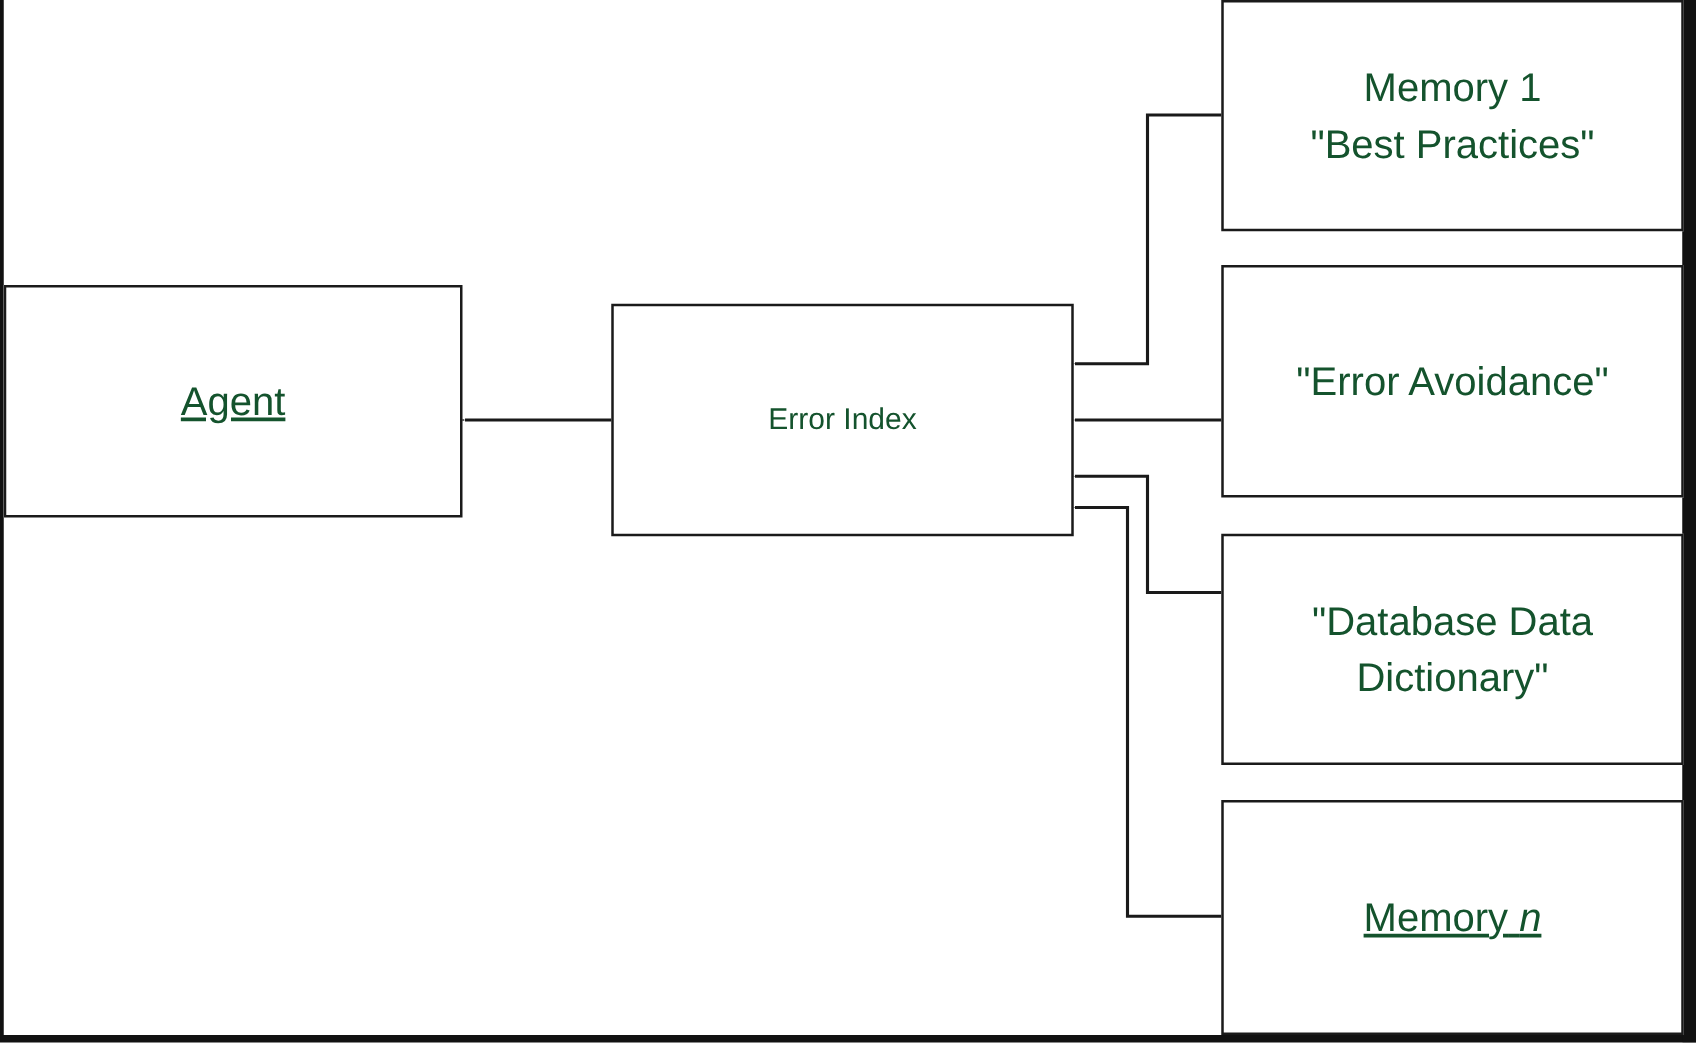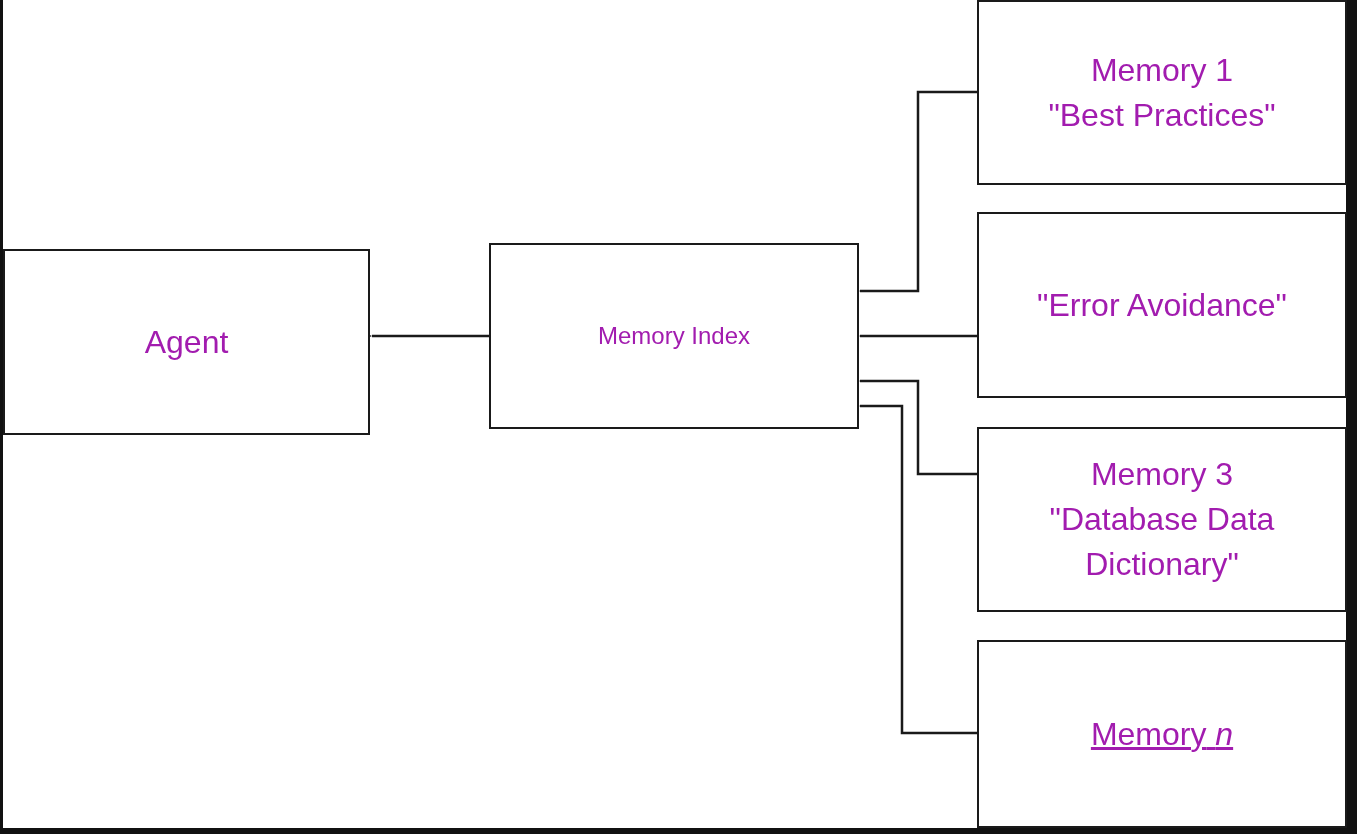--- a/index.html
+++ b/index.html
@@ -2,21 +2,21 @@
 <html><head>
 <meta charset="utf-8">
 <style>
   html, body { margin:0; padding:0; }
   body { width:1357px; height:834px; background:#111111; position:relative; overflow:hidden;
          font-family:"Liberation Sans", sans-serif; }
   .canvas { position:absolute; left:3px; top:0; width:1343px; height:828px; background:#ffffff; }
   .frame-right { position:absolute; left:1346px; top:0; width:11px; height:834px; background:#111111; }
   .box { position:absolute; box-sizing:border-box; border:2px solid #1a1a1a; background:#fff;
          display:flex; flex-direction:column; align-items:center; justify-content:center; text-align:center;
-         color:#a21caf; }
+         color:#14532d; }
   .lbl { font-size:32px; line-height:45px; }
   .sub { font-size:24px; line-height:34px; }
   svg.wires { position:absolute; left:0; top:0; }
   .it { font-style:italic; }
 </style>
 </head>
 <body>
 
 <div class="canvas"></div>
 <div class="frame-right"></div>
@@ -29,39 +29,38 @@
   </defs>
   <g stroke="#1a1a1a" stroke-width="2.5" fill="none">
     <path d="M490,336 L372,336" marker-end="url(#arr)"></path>
     <path d="M979,92 L918,92 L918,291 L860,291" marker-end="url(#arr)"></path>
     <path d="M979,336 L860,336" marker-end="url(#arr)"></path>
     <path d="M979,474 L918,474 L918,381 L860,381" marker-end="url(#arr)"></path>
     <path d="M979,733 L902,733 L902,406 L860,406" marker-end="url(#arr)"></path>
   </g>
 </svg>
 
-<div class="box" style="left:3px;top:249px;width:367px;height:186px;">
+<div class="box" style="left:3px;top:228px;width:367px;height:186px;text-decoration:underline;">
   <span class="lbl">Agent</span>
 </div>
 
 <div class="box" style="left:489px;top:243px;width:370px;height:186px;">
-  <span class="sub">Memory Index</span>
+  <span class="sub">Error Index</span>
 </div>
 
 <div class="box" style="left:977px;top:0px;width:370px;height:185px;">
   <span class="lbl">Memory 1</span>
   <span class="lbl">"Best Practices"</span>
 </div>
 
 <div class="box" style="left:977px;top:212px;width:370px;height:186px;">
   <span class="lbl">"Error Avoidance"</span>
 </div>
 
 <div class="box" style="left:977px;top:427px;width:370px;height:185px;">
-  <span class="lbl">Memory 3</span>
   <span class="lbl">"Database Data</span>
   <span class="lbl">Dictionary"</span>
 </div>
 
 <div class="box" style="left:977px;top:640px;width:370px;height:188px;text-decoration:underline;">
   <span class="lbl">
     <span>Memory</span>
     <span class="it">n</span>
   </span>
 </div>

